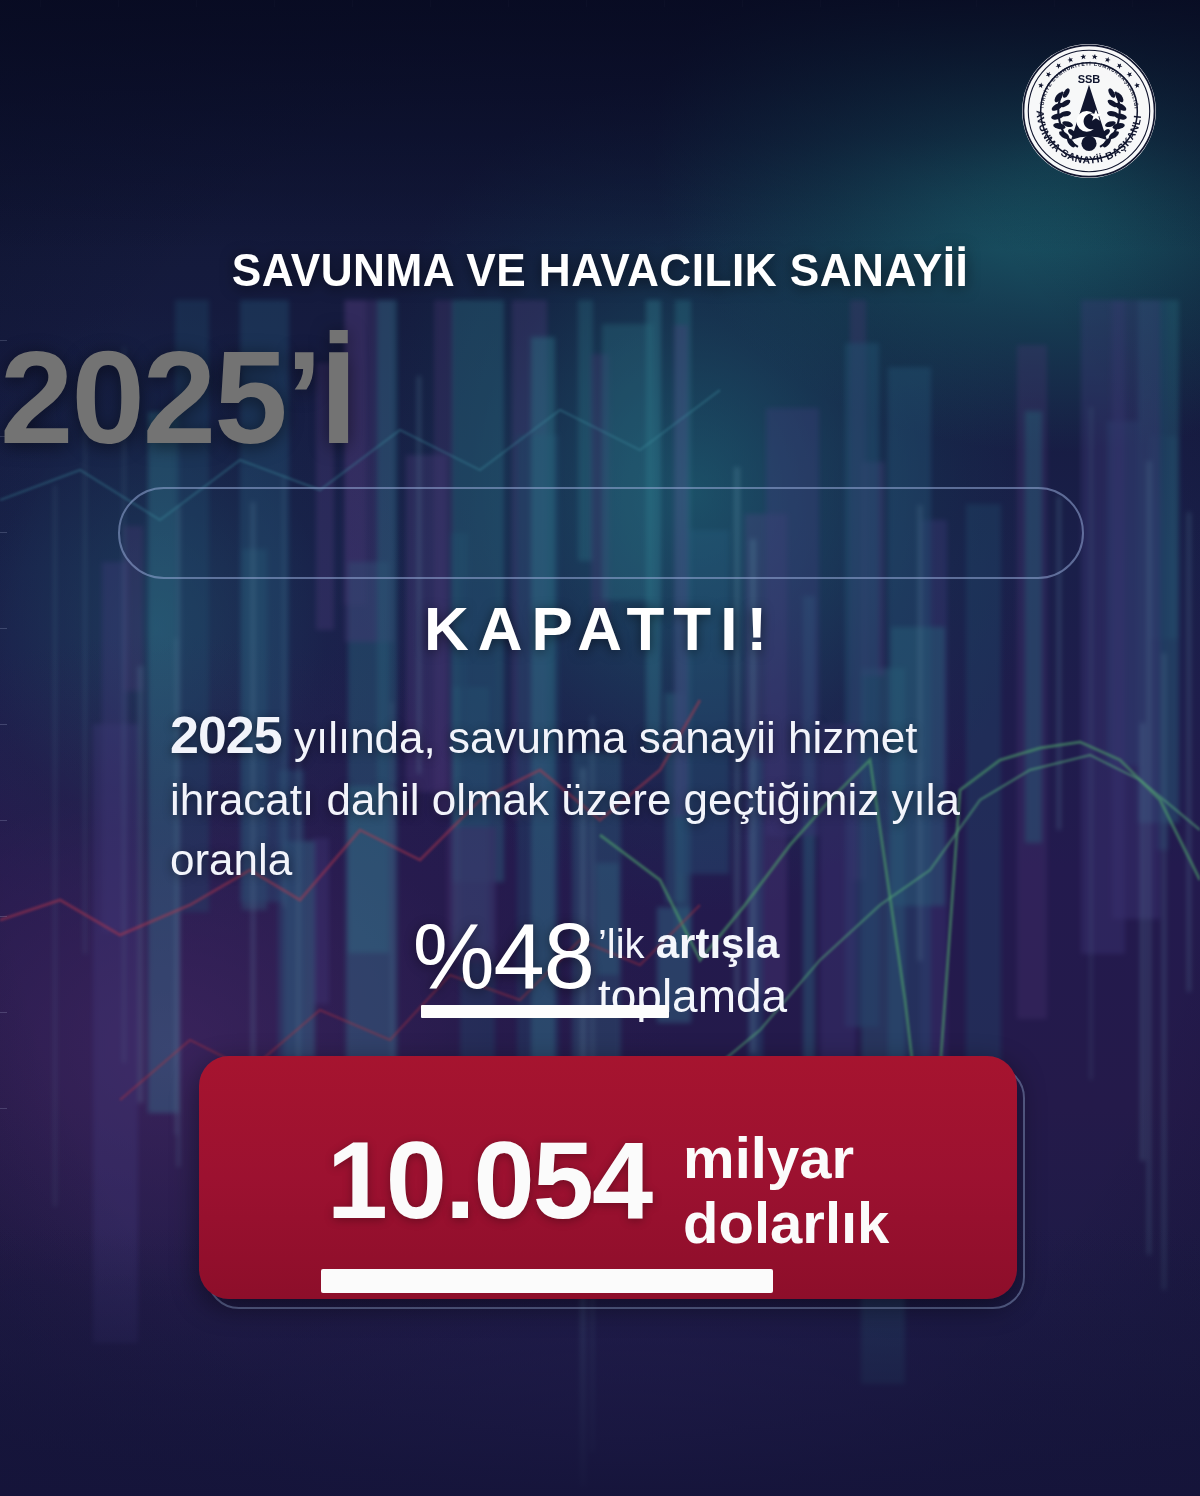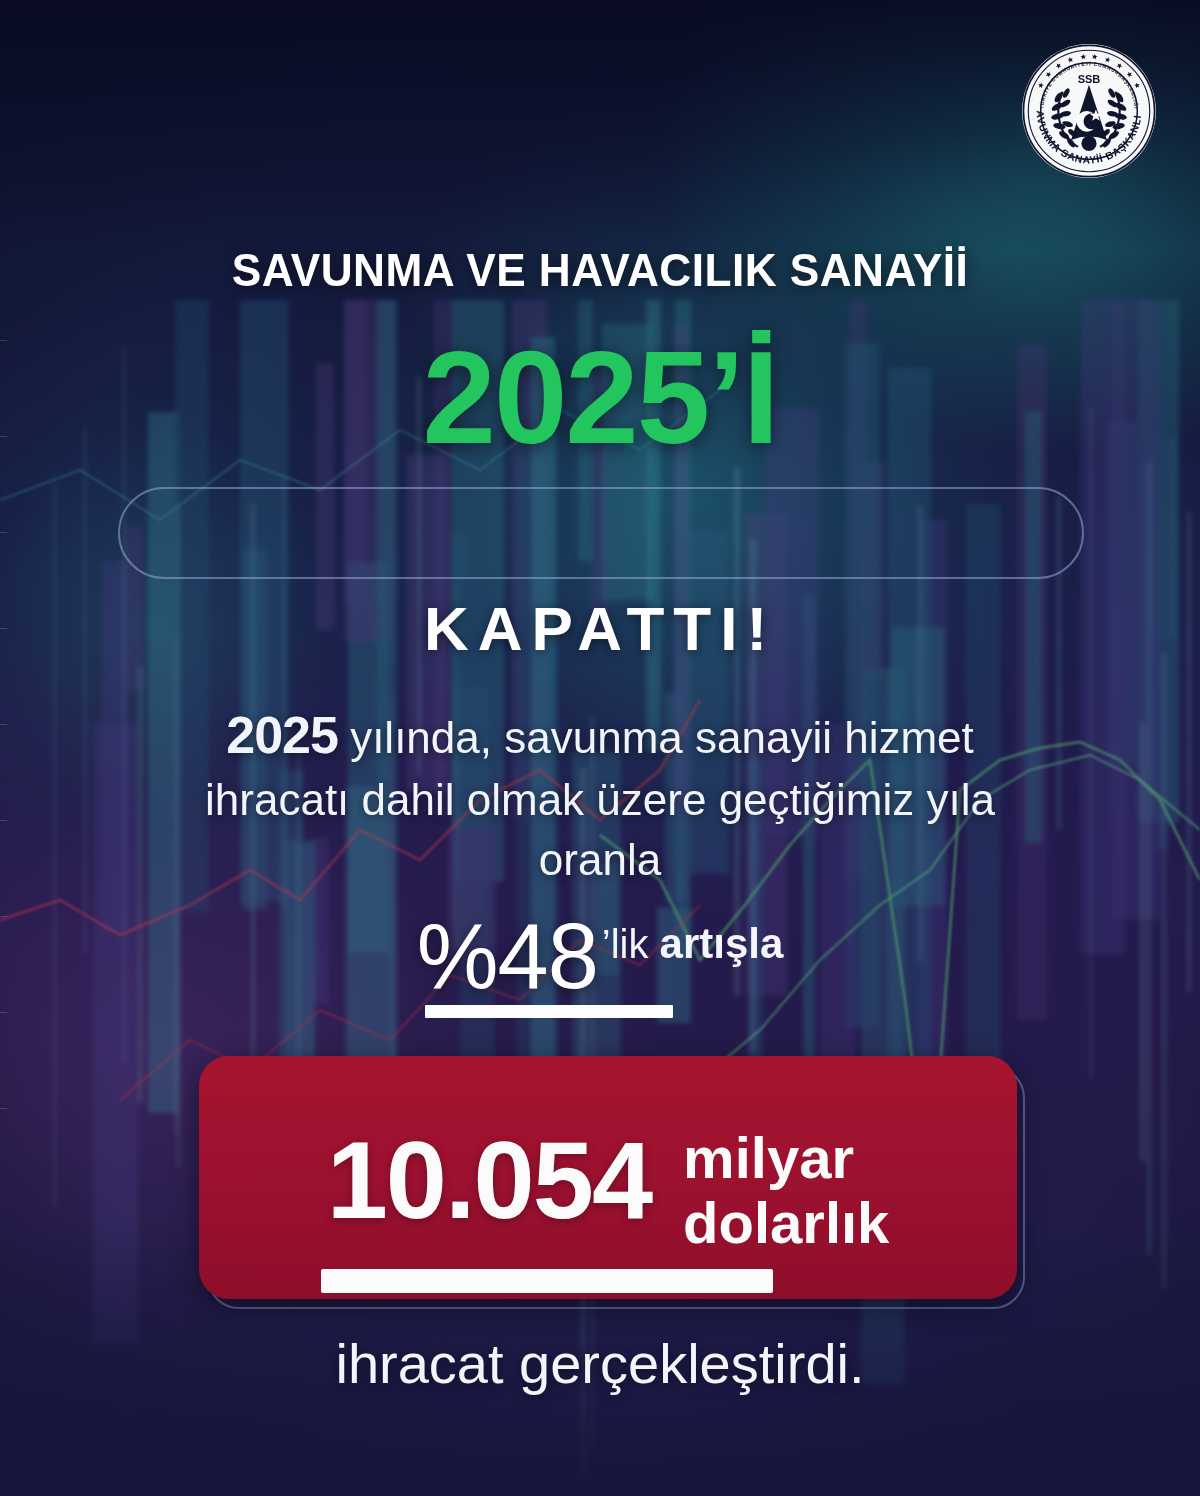--- a/index.html
+++ b/index.html
@@ -89,23 +89,23 @@
     position:absolute; top:246px; left:0; width:1200px;
     text-align:center;
     font-size:47px; font-weight:700; letter-spacing:.5px;
     color:#ffffff; line-height:1;
     text-shadow:0 2px 14px rgba(0,0,0,.55);
     transform:scaleX(.94); transform-origin:center;
   }
 
   .headline-year{
     position:absolute; top:332px; left:0; width:1200px;
-    text-align:center;
+    text-align:left;
     font-size:132px; font-weight:800; letter-spacing:-2px;
-    color:#22c55e; line-height:1;
+    color:#737373; line-height:1;
     text-shadow:0 3px 18px rgba(0,0,0,.5);
   }
 
   
   .pill-outline{
     position:absolute; left:118px; top:487px;
     width:966px; height:92px;
     border:2px solid rgba(150,170,215,.55);
     border-radius:46px;
     background:transparent;
@@ -128,21 +128,21 @@
     position:absolute; top:598px; left:0; width:1200px;
     text-align:center;
     font-size:62px; font-weight:700; letter-spacing:9px;
     color:#ffffff; line-height:1;
     text-shadow:0 2px 12px rgba(0,0,0,.5);
   }
 
   
   .body-para{
     position:absolute; top:700px; left:0; width:1200px;
-    text-align:center;
+    text-align:left;
     font-size:44px; font-weight:300; line-height:1.35;
     color:#f2f4fb;
     text-shadow:0 2px 10px rgba(0,0,0,.45);
     padding:0 170px;
   }
   .body-para .yr{ font-weight:800; font-size:52px; letter-spacing:-1px; }
 
   
   .pct-row{
     position:absolute; top:912px; left:0; width:1200px;
@@ -451,33 +451,33 @@
       <span class="yr">2025</span><span> yılında, savunma sanayii hizmet ihracatı dahil olmak üzere geçtiğimiz yıla oranla</span>
     </div>
 
     <div class="pct-row">
       <div class="pct-left">
         <span class="pct-big">%48</span>
         <span class="pct-bar"></span>
       </div>
       <div class="pct-right">
         <span class="pct-lik">’lik </span><span class="pct-artis">artışla</span>
+        <span class="pct-toplam">toplamda</span>
       </div>
     </div>
 
     <div class="box-outline"></div>
     <div class="redbox">
       <div class="redbox-inner">
         <div class="amount-wrap">
           <span class="amount">10.054</span>
           <span class="amount-bar"></span>
         </div>
         <div class="unit">
           <span>milyar</span>
           <span>dolarlık</span>
         </div>
       </div>
     </div>
 
-    <div class="closing">ihracat gerçekleştirdi.</div>
 
   </div>
 </div>
 
 </body></html>

